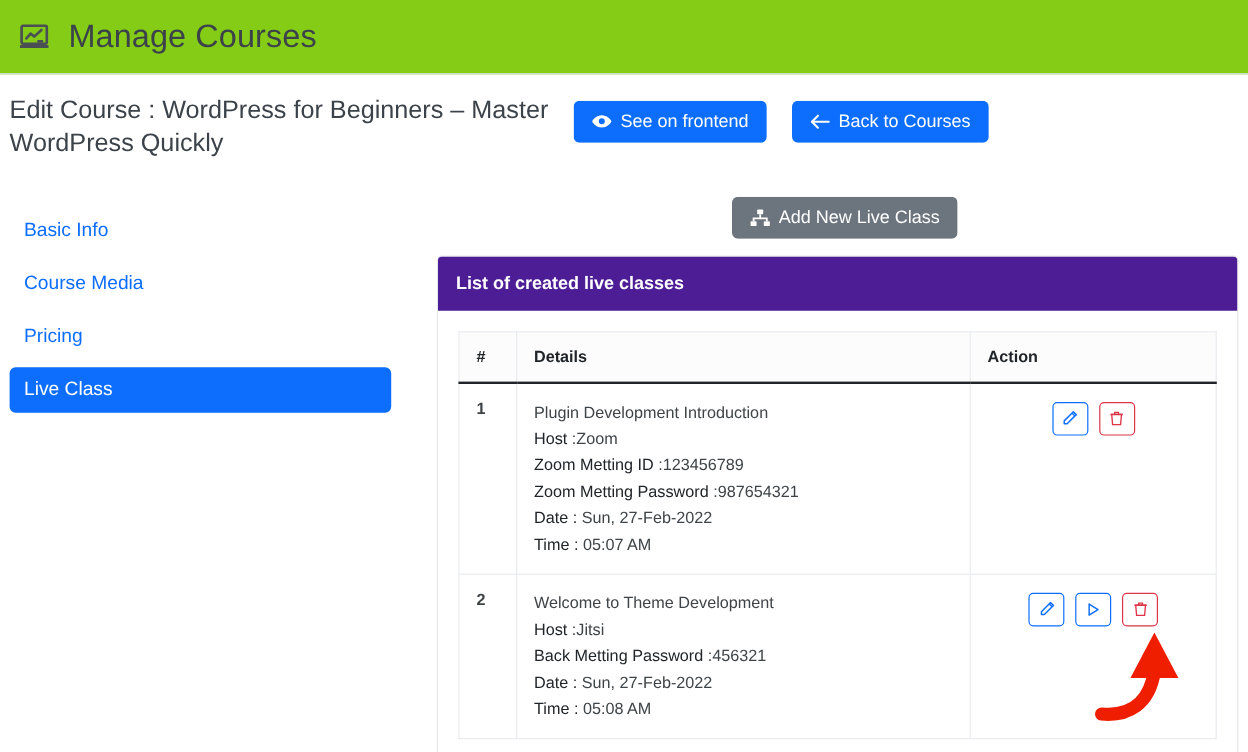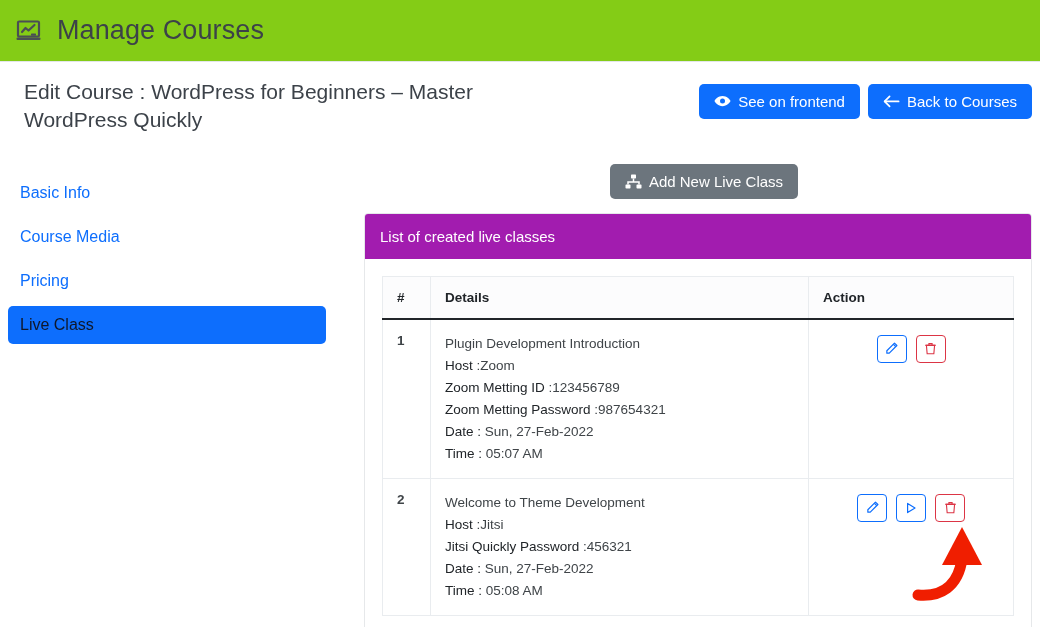--- a/index.html
+++ b/index.html
@@ -34,34 +34,33 @@
     font-weight: 400;
     color: #3c4249;
     letter-spacing: .1px;
     white-space: nowrap;
   }
 
   
   .subhead {
     display: flex;
     align-items: flex-start;
-    justify-content: space-between;
-    padding: 16px 8px 0 24px;
+    padding: 16px 8px 0 8px;
   }
   .course-title {
     font-size: 21px;
     font-weight: 400;
     color: #3c4249;
     line-height: 1.33;
     max-width: 470px;
     margin: 0;
   }
   .head-actions {
     display: flex;
-    gap: 8px;
+    gap: 21px;
     padding-top: 6px;
     padding-right: 0;
   }
   .btn {
     font-family: "Liberation Sans", sans-serif;
     font-size: 15px;
     border-radius: 5px;
     border: 1px solid transparent;
     padding: 9px 14px;
     cursor: pointer;
@@ -98,21 +97,21 @@
     font-size: 16px;
     color: #0d6efd;
     text-decoration: none;
     padding: 10px 12px;
     border-radius: 5px;
     margin-bottom: 6px;
     cursor: pointer;
   }
   .nav-item.active {
     background: #0d6efd;
-    color: #0f172a;
+    color: #ffffff;
   }
 
   .content {
     flex: 1 1 auto;
     padding-left: 38px;
     padding-top: 0;
     position: relative;
   }
   .content-top {
     display: flex;
@@ -120,25 +119,26 @@
     margin-bottom: 14px;
   }
 
   
   .panel {
     background: #ffffff;
     border: 1px solid #e6e8ea;
     border-radius: 4px;
   }
   .panel-head {
-    background: #a21caf;
+    background: #4c1d95;
     color: #ffffff;
     font-size: 15px;
     padding: 14px 15px;
     border-radius: 3px 3px 0 0;
+    font-weight: bold;
   }
   .panel-body {
     padding: 17px 17px 19px 17px;
   }
 
   table.lc {
     width: 100%;
     border-collapse: collapse;
     font-size: 13.5px;
   }
@@ -314,21 +314,21 @@
             </tr>
 
             <tr>
               <td class="col-num">2</td>
               <td>
                 <div class="det-line">Welcome to Theme Development</div>
                 <div class="det-line">
                   <b>Host</b><span> :</span><span>Jitsi</span>
                 </div>
                 <div class="det-line">
-                  <b>Jitsi Quickly Password</b><span> :</span><span>456321</span>
+                  <b>Back Metting Password</b><span> :</span><span>456321</span>
                 </div>
                 <div class="det-line">
                   <b>Date :</b><span> </span><span>Sun, 27-Feb-2022</span>
                 </div>
                 <div class="det-line">
                   <b>Time :</b><span> </span><span>05:08 AM</span>
                 </div>
               </td>
               <td class="col-action">
                 <div class="act-wrap">

